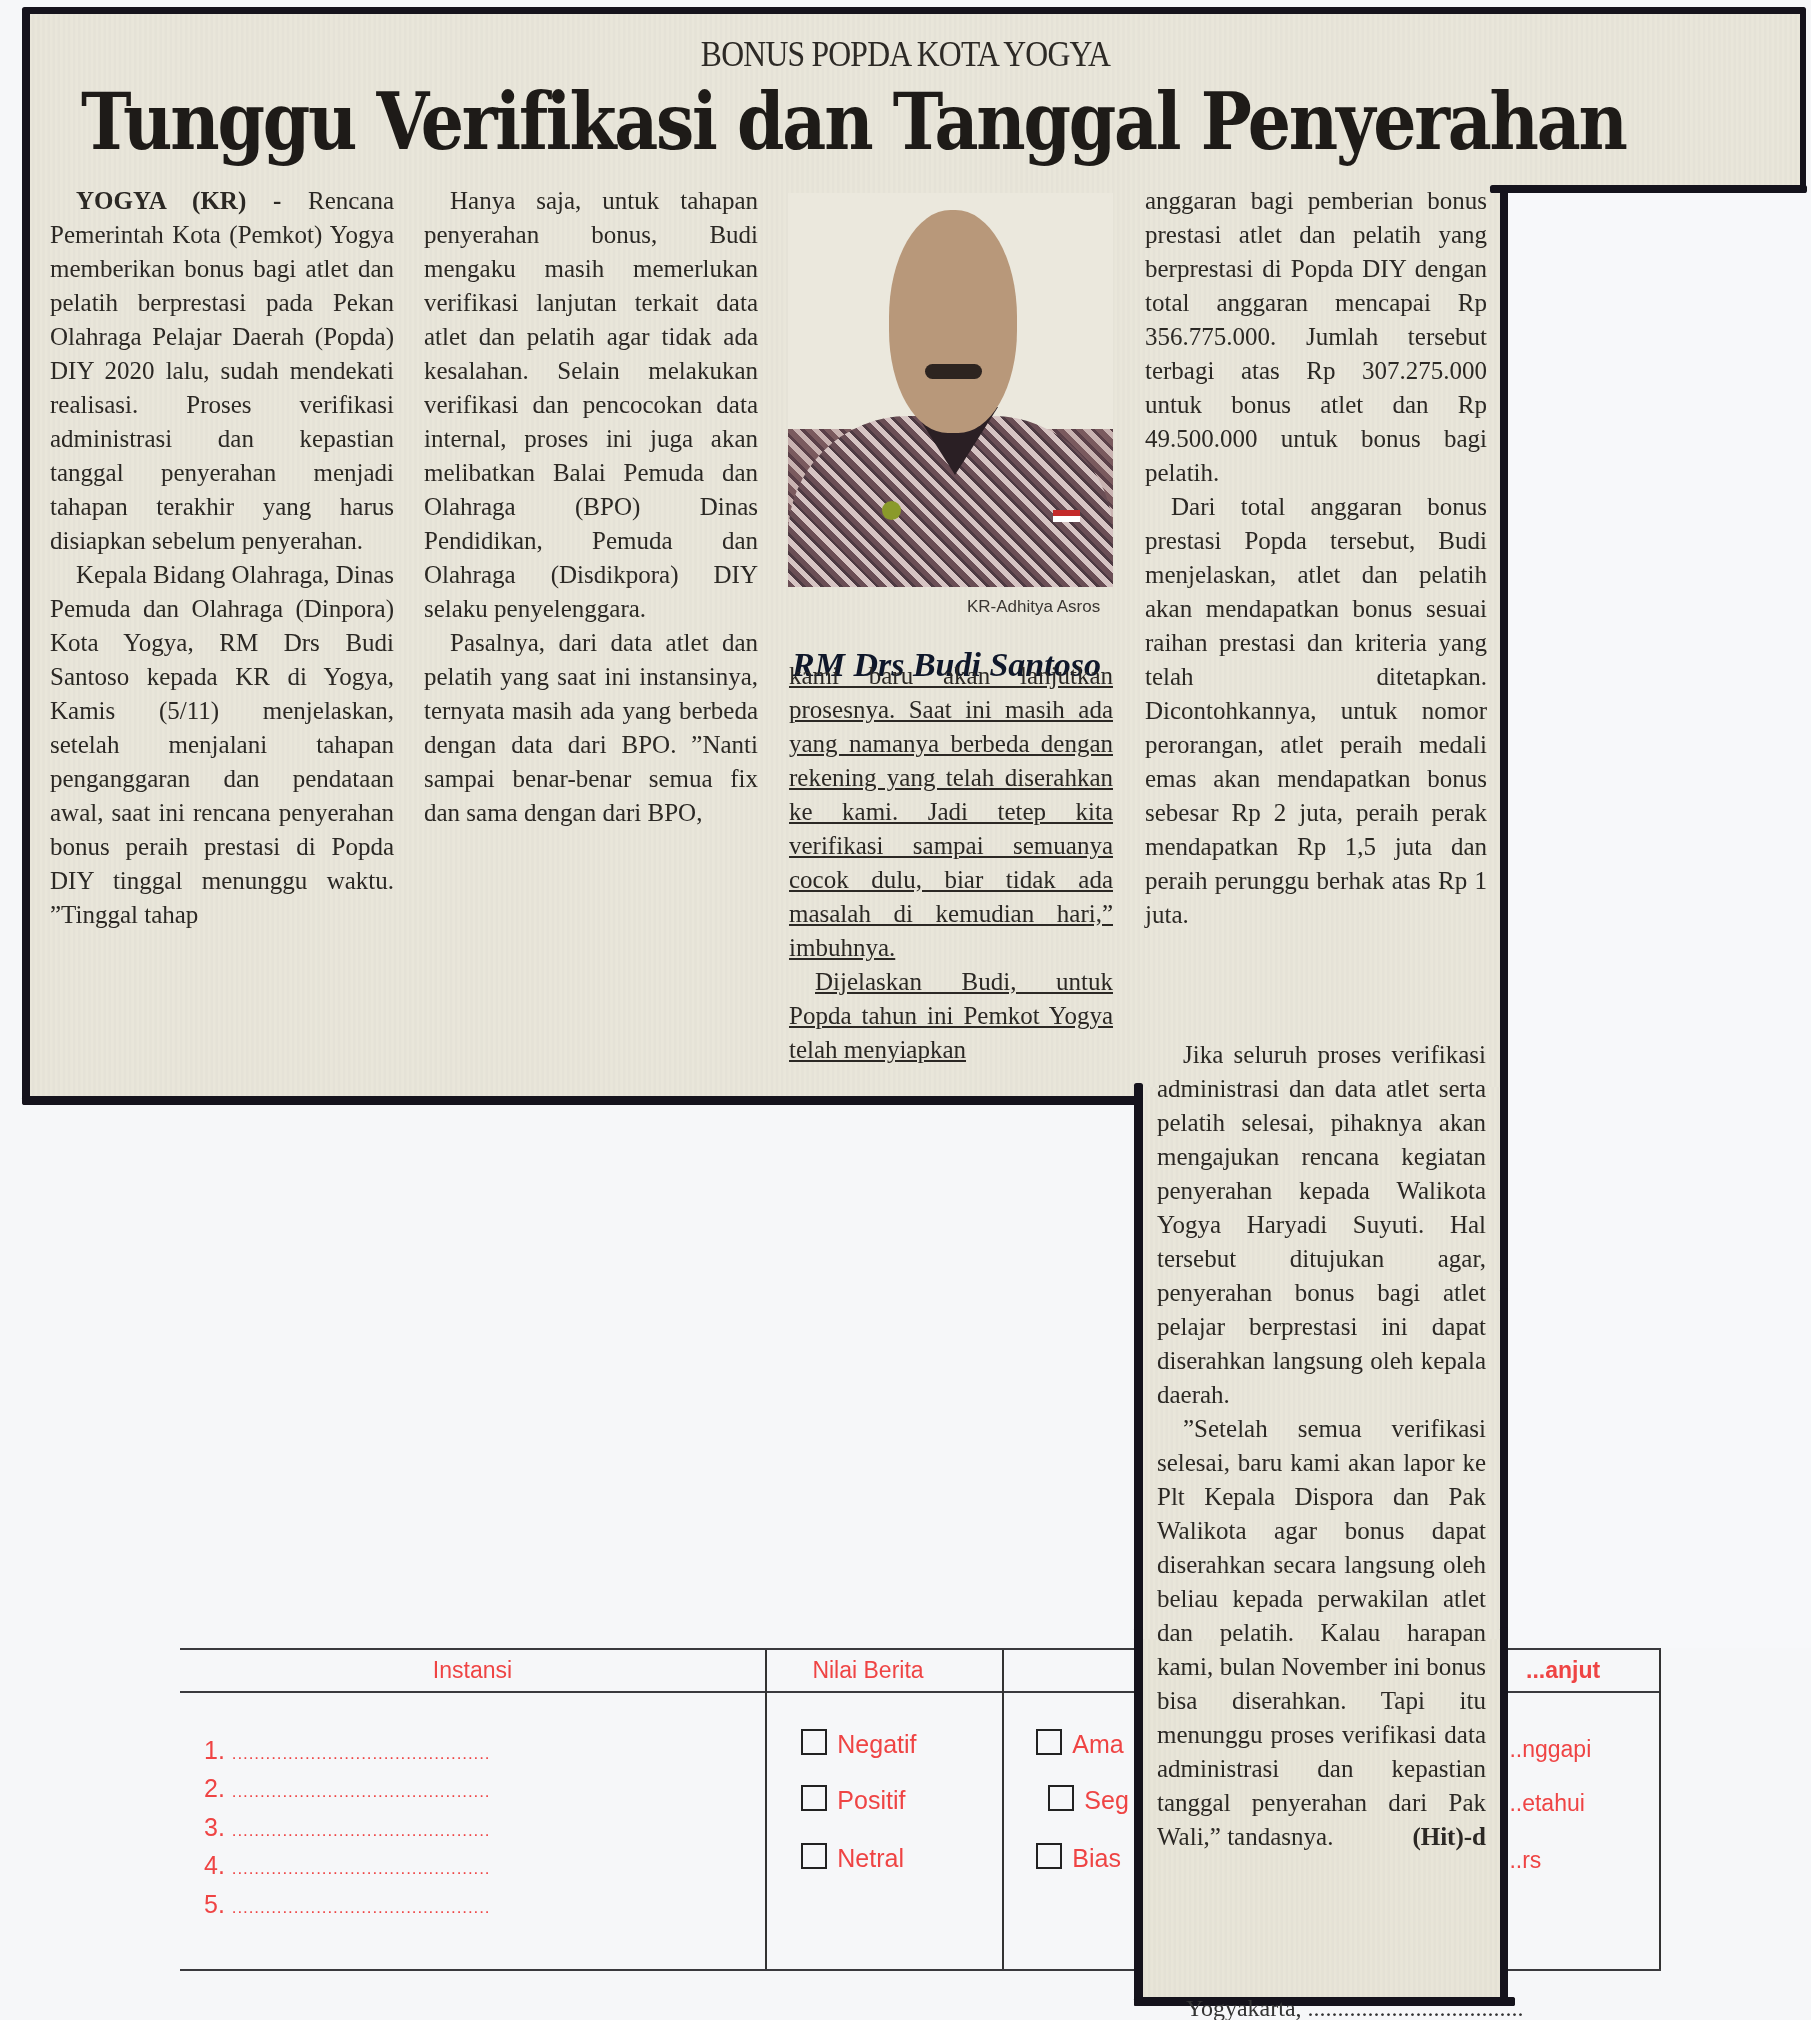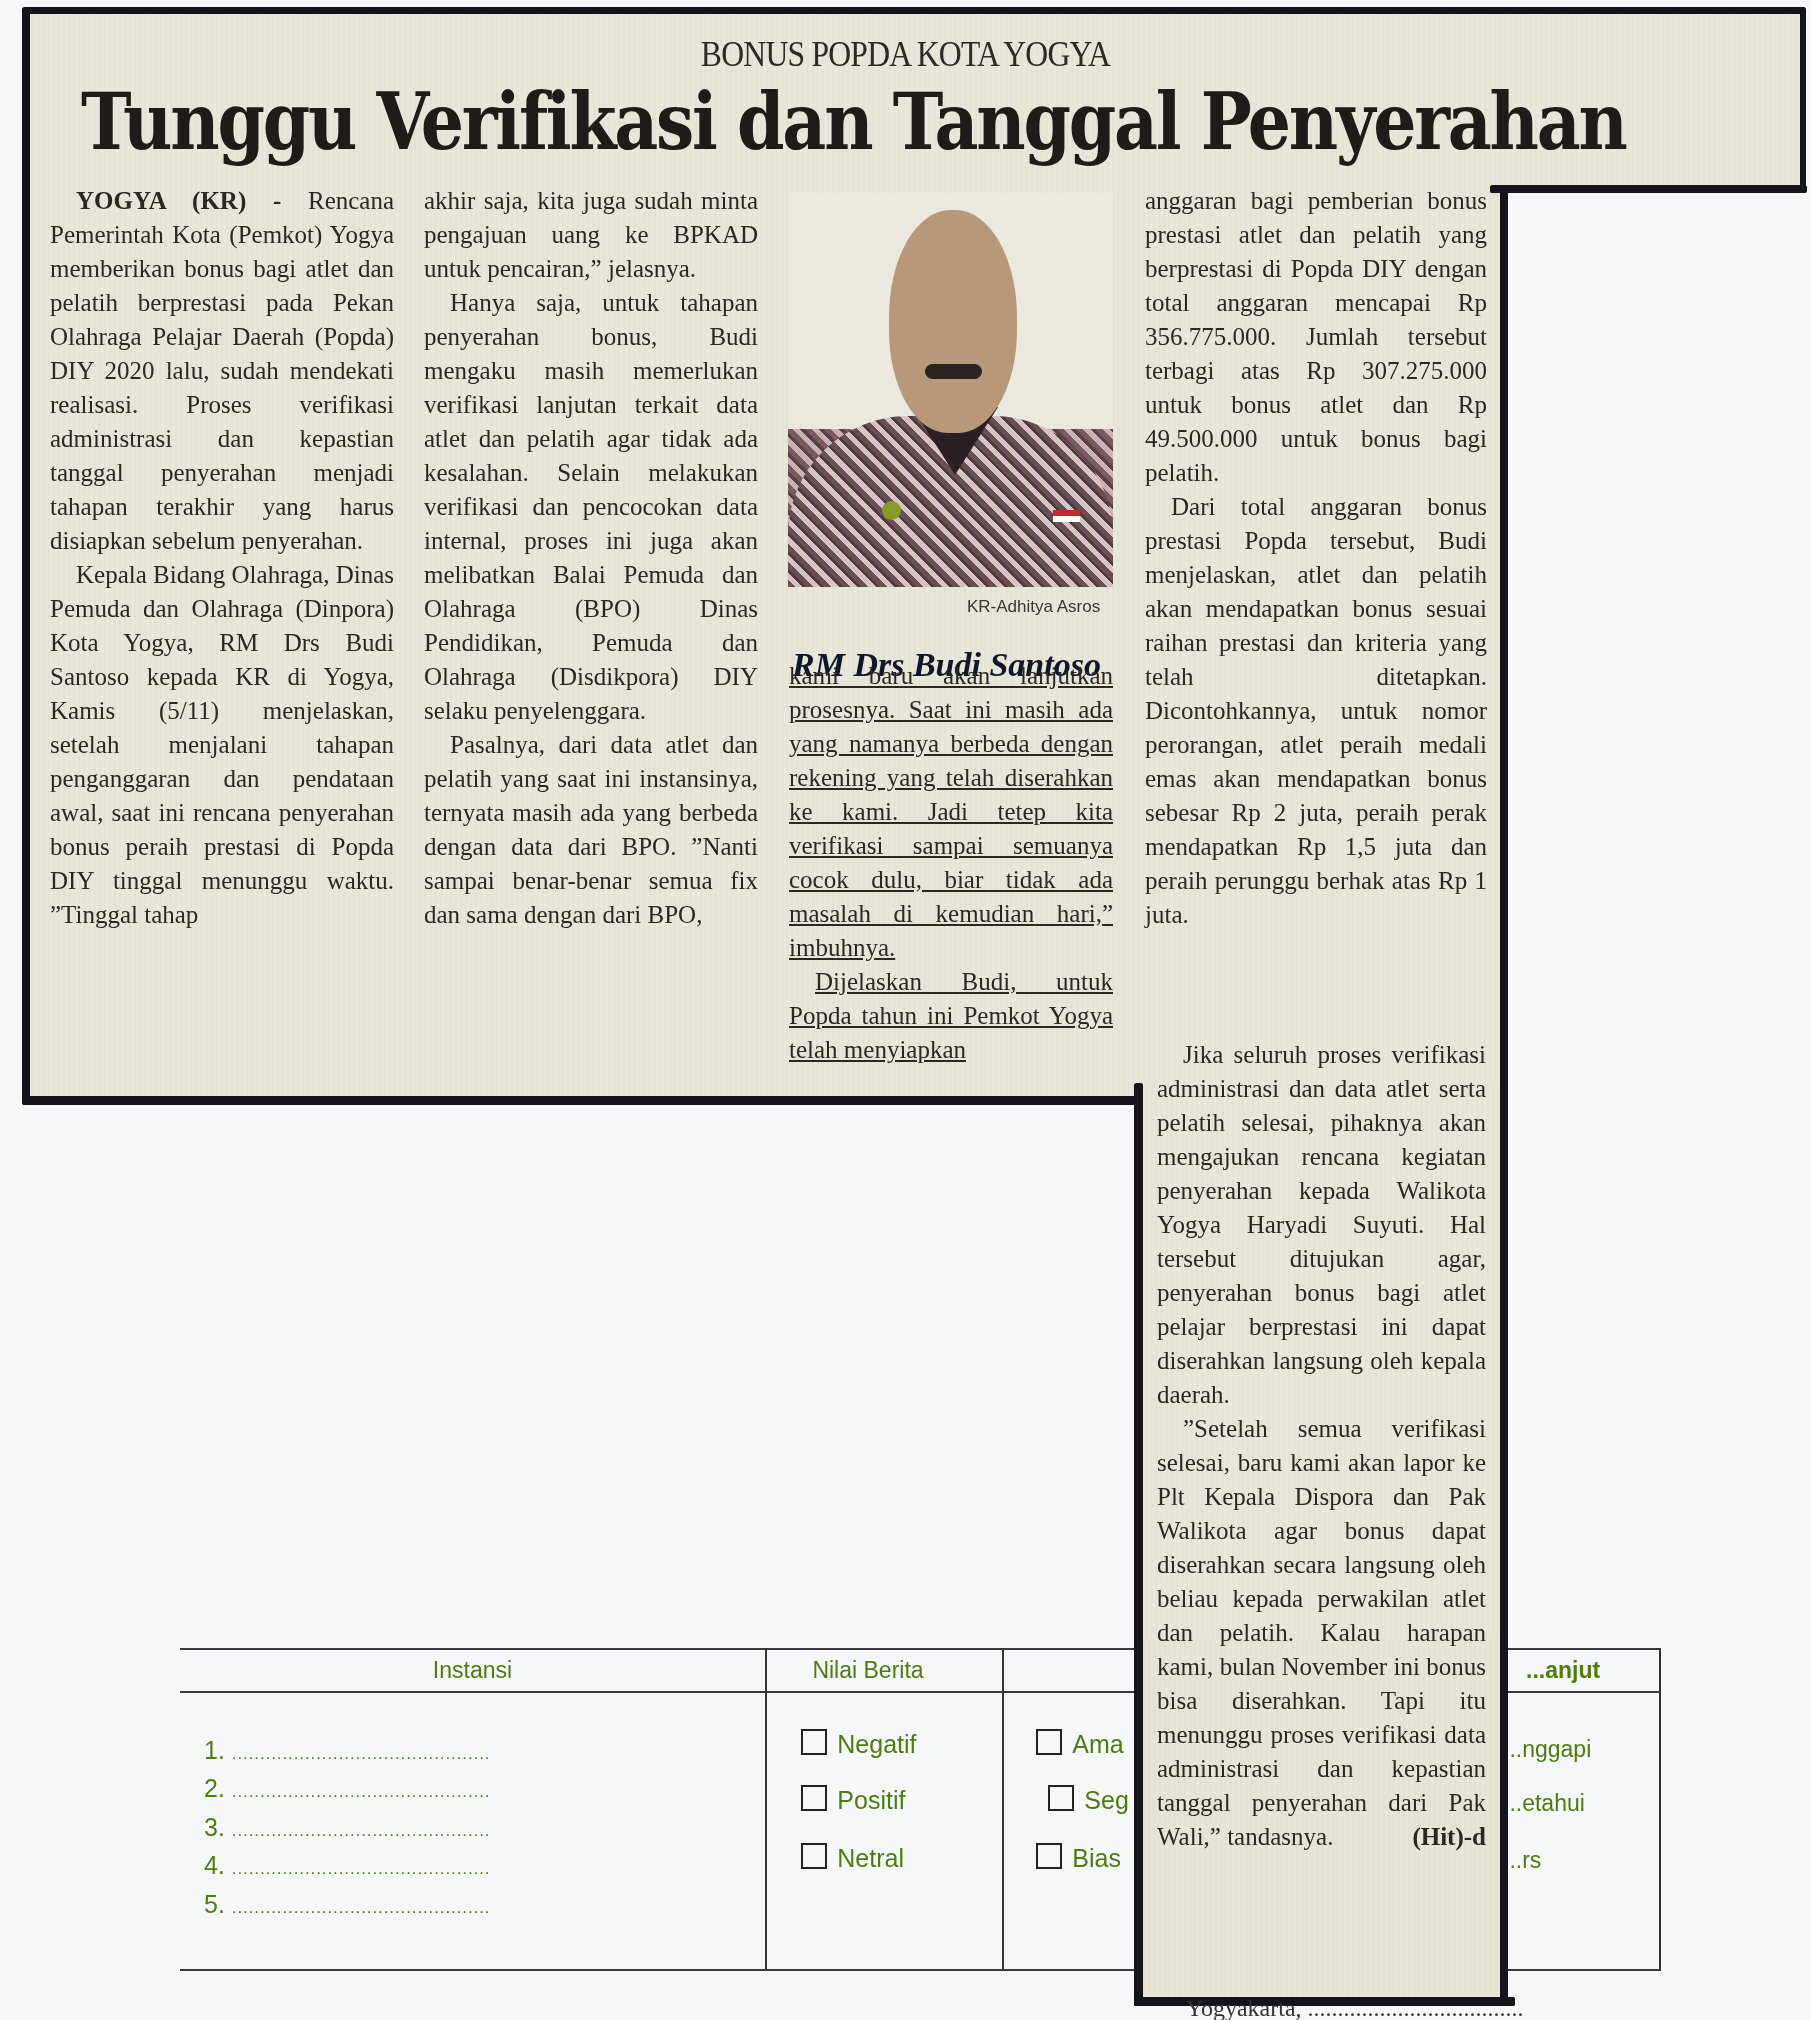--- a/index.html
+++ b/index.html
@@ -53,21 +53,21 @@
     border-radius: 50%; background: #8a9a2a; }
   .photo .flag { position: absolute; left: 265px; top: 317px; width: 27px; height: 12px;
     background: linear-gradient(#c42a2a 50%, #ffffff 50%); }
   .credit { position: absolute; left: 967px; top: 597px; font-family: "Liberation Sans", sans-serif;
     font-size: 17px; color: #3a3632; }
   .caption { position: absolute; left: 792px; top: 646px; font-family: "Liberation Serif", serif;
     font-weight: bold; font-style: italic; font-size: 34px; color: #0f172a; }
 
   
   .form { position: absolute; left: 180px; top: 1648px; width: 1481px; height: 319px;
-    border-top: 2.6px solid #3a3a3e; border-bottom: 2.6px solid #3a3a3e; font-family: "Liberation Sans", sans-serif; color: #4d7c0f; }
+    border-top: 2.6px solid #3a3a3e; border-bottom: 2.6px solid #3a3a3e; font-family: "Liberation Sans", sans-serif; color: #ef4444; }
   .form .vline { position: absolute; top: 0; bottom: 0; width: 1.7px; background: #333; }
   .form .hline { position: absolute; left: 0; right: 0; top: 41px; height: 1.7px; background: #3a3a3e; }
   .form .head { position: absolute; top: 6.8px; font-size: 23px; text-align: center; }
   .form .item { position: absolute; font-size: 25px; }
   .form .dots { letter-spacing: 0.9px; font-size: 17px; }
   .chk { display: inline-block; width: 22px; height: 22px; border: 2.1px solid #222; vertical-align: -1.7px; margin-right: 10.3px; }
   .yogya { position: absolute; left: 1186px; top: 1995px; font-family: "Liberation Serif", serif; font-size: 24px; color: #333; }
 </style>
 </head>
 <body>
@@ -88,21 +88,20 @@
 
 <div class="kicker">BONUS POPDA KOTA YOGYA</div>
 <div class="headline">Tunggu Verifikasi dan Tanggal Penyerahan</div>
 
 <div class="col" style="left:50px; top:184px; width:344px;">
   <p class="indent"><span class="dateline">YOGYA (KR) -</span> <span>Rencana Pemerintah Kota (Pemkot) Yogya memberikan bonus bagi atlet dan pelatih berprestasi pada Pekan Olahraga Pelajar Daerah (Popda) DIY 2020 lalu, sudah mendekati realisasi. Proses verifikasi administrasi dan kepastian tanggal penyerahan menjadi tahapan terakhir yang harus disiapkan sebelum penyerahan.</span></p>
   <p class="indent">Kepala Bidang Olahraga, Dinas Pemuda dan Olahraga (Dinpora) Kota Yogya, RM Drs Budi Santoso kepada KR di Yogya, Kamis (5/11) menjelaskan, setelah menjalani tahapan penganggaran dan pendataan awal, saat ini rencana penyerahan bonus peraih prestasi di Popda DIY tinggal menunggu waktu. ”Tinggal tahap</p>
 </div>
 
 <div class="col" style="left:424px; top:184px; width:334px;">
-  <p>akhir saja, kita juga sudah minta pengajuan uang ke BPKAD untuk pencairan,” jelasnya.</p>
   <p class="indent">Hanya saja, untuk tahapan penyerahan bonus, Budi mengaku masih memerlukan verifikasi lanjutan terkait data atlet dan pelatih agar tidak ada kesalahan. Selain melakukan verifikasi dan pencocokan data internal, proses ini juga akan melibatkan Balai Pemuda dan Olahraga (BPO) Dinas Pendidikan, Pemuda dan Olahraga (Disdikpora) DIY selaku penyelenggara.</p>
   <p class="indent">Pasalnya, dari data atlet dan pelatih yang saat ini instansinya, ternyata masih ada yang berbeda dengan data dari BPO. ”Nanti sampai benar-benar semua fix dan sama dengan dari BPO,</p>
 </div>
 
 <div class="photo">
   <div class="shirt"></div>
   <div class="collar"></div>
   <div class="face"></div>
   <div class="mustache"></div>
   <div class="badge"></div>

